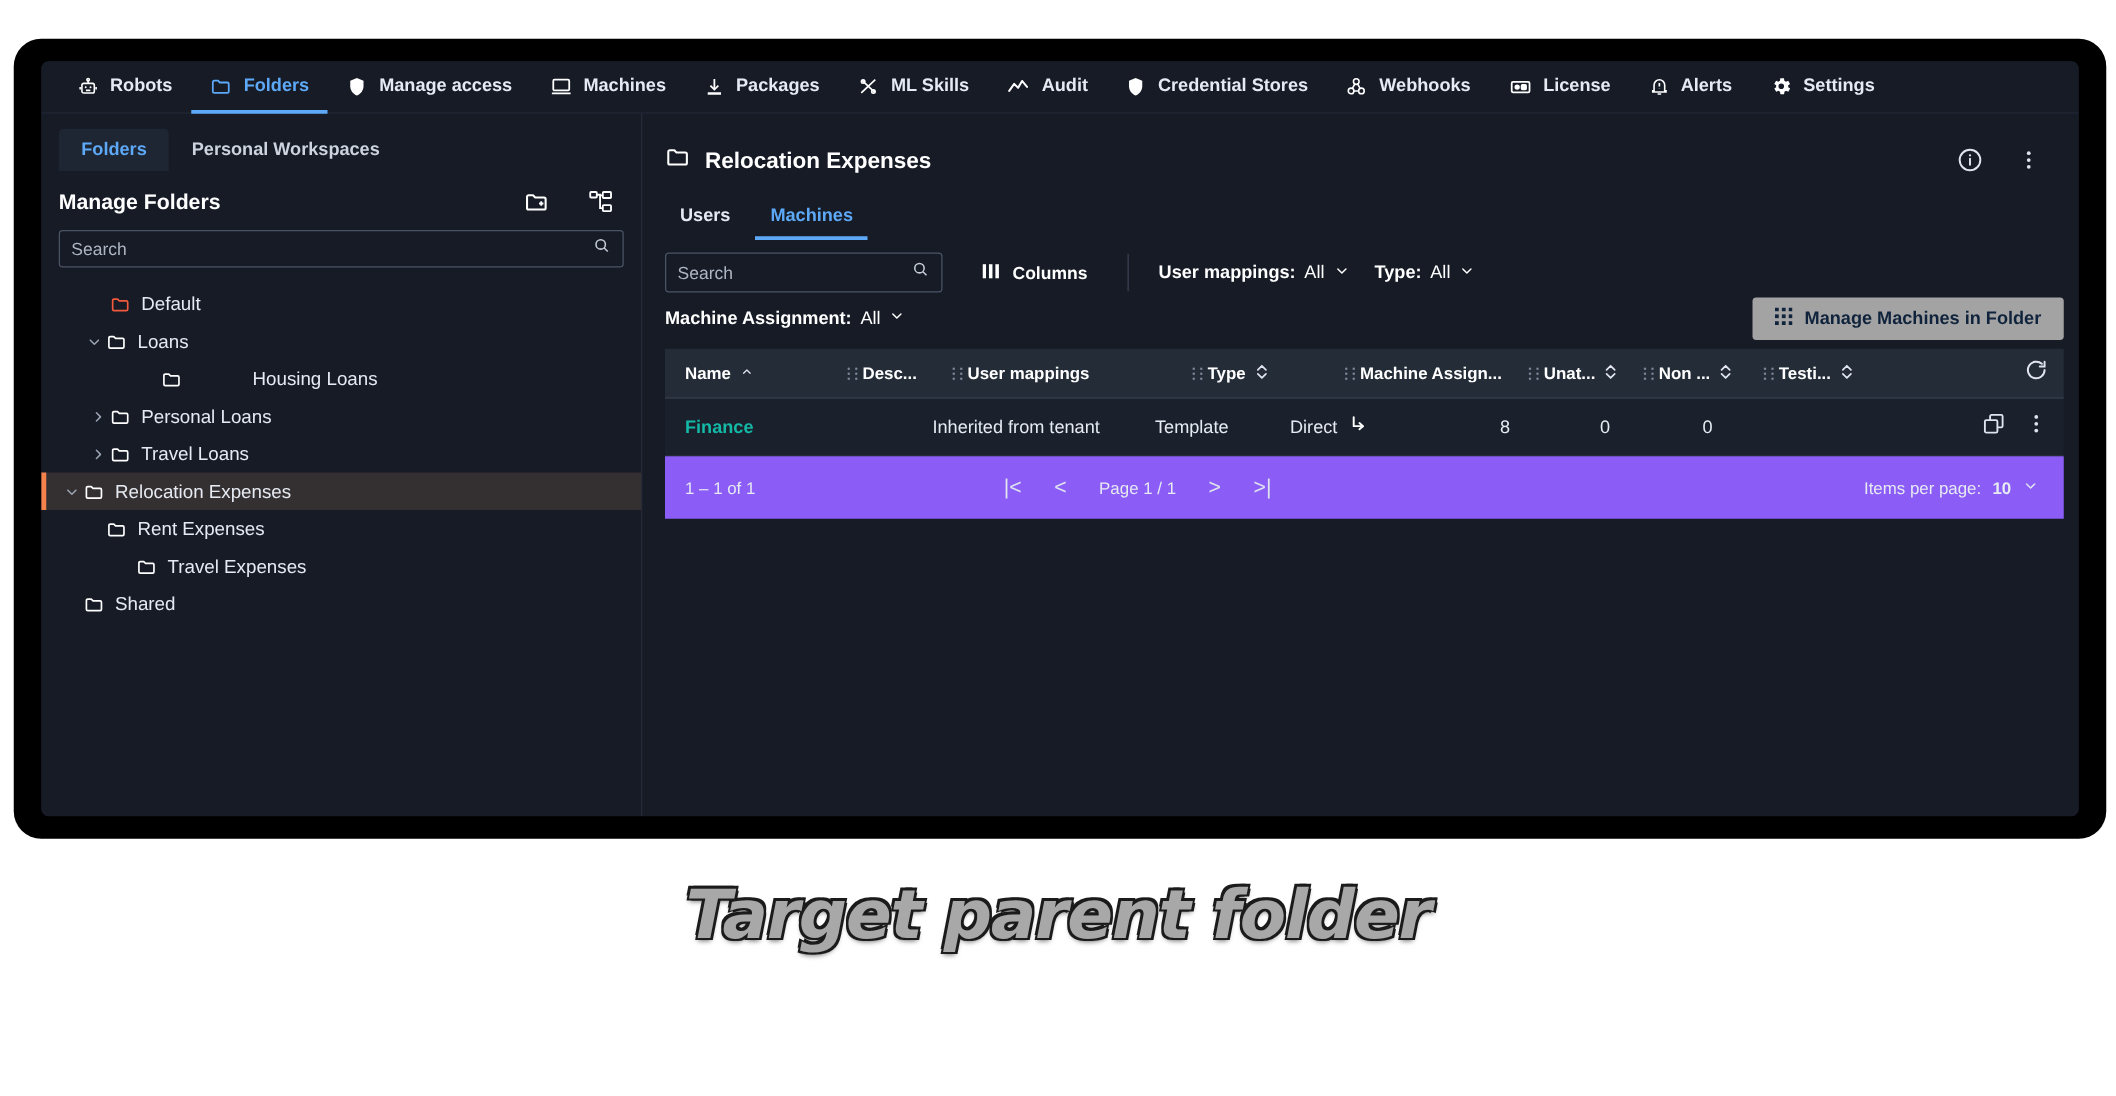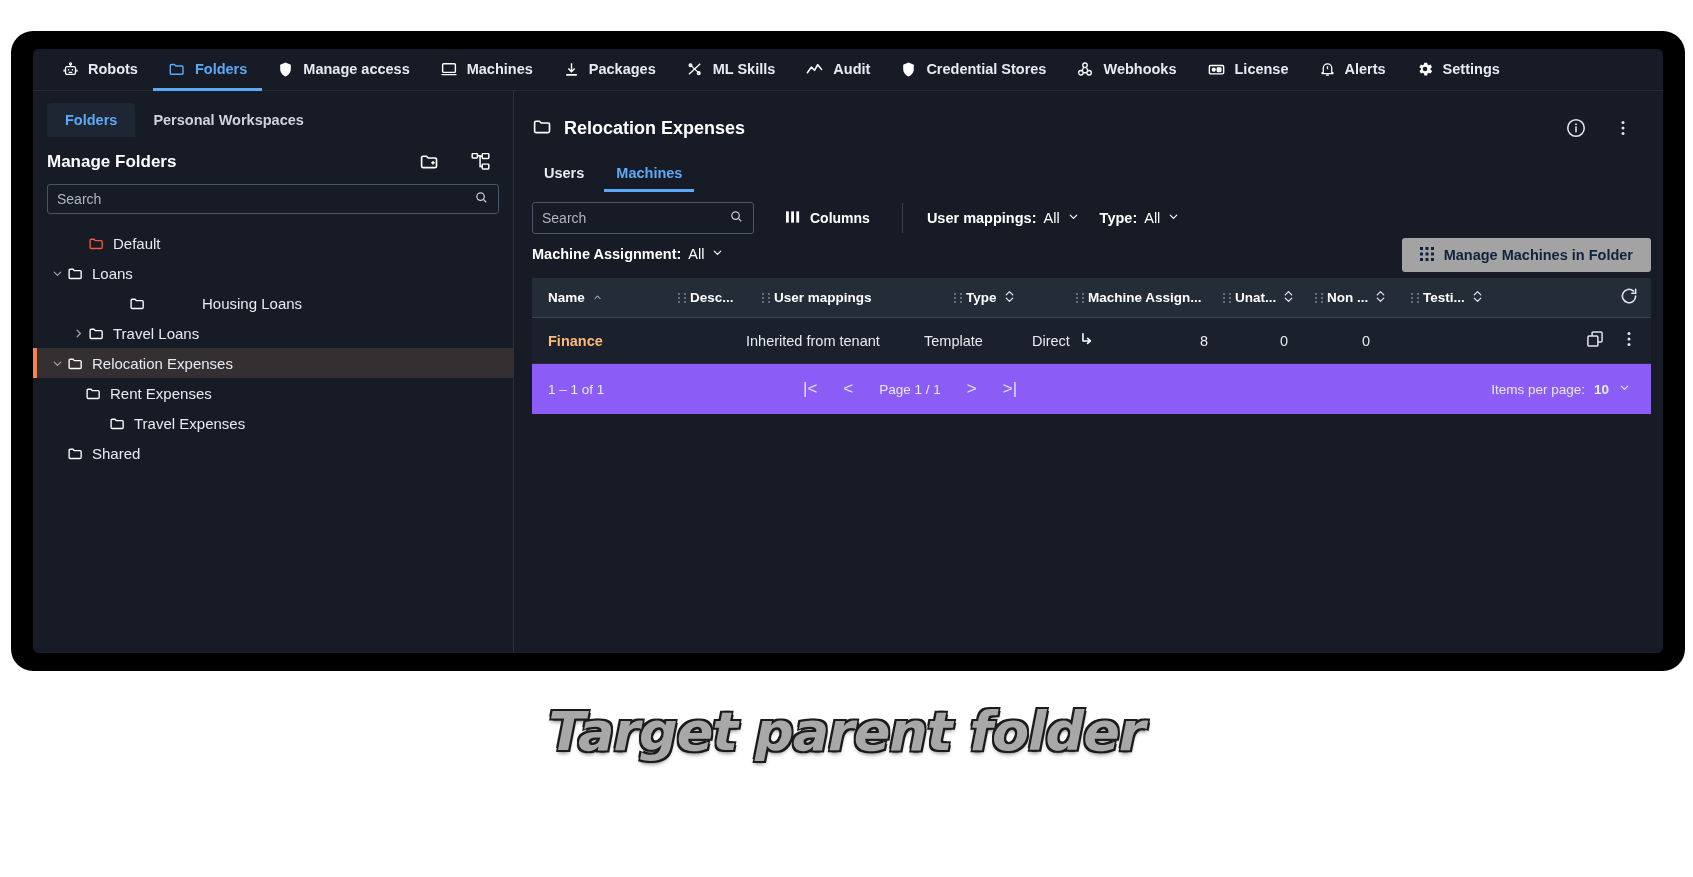--- a/index.html
+++ b/index.html
@@ -226,21 +226,21 @@
 
   #table-body { }
   .tr {
     display: flex; align-items: center;
     height: 46px;
     padding-left: 16px;
     border-bottom: 1px solid #252c39;
     background: #1b212c;
   }
   .td { font-size: 14.5px; color: #e6eaf2; white-space: nowrap; overflow: hidden; display: flex; align-items: center; gap: 8px; }
-  .td.bold { font-weight: bold; color: #fdba74; align-items: flex-end; }
+  .td.bold { font-weight: bold; color: #14b8a6; align-items: flex-end; }
   .td.center { justify-content: center; }
 
   
   .c-name   { width: 128px; }
   .c-desc   { width: 70px; }
   .c-map    { width: 178px; }
   .c-type   { width: 108px; }
   .c-assign { width: 133px; }
   .c-unat   { width: 78px; }
   .c-non    { width: 82px; }
@@ -466,21 +466,21 @@
                   <path d="M9.5 6 15.5 12l-6 6"></path>
                 </svg>
               </span>
               <span class="tree-folder">
                 <svg width="17" height="17" viewBox="0 0 24 24" fill="none" stroke="#f15a3c" stroke-width="1.9" stroke-linejoin="round">
                   <path d="M3 7.5A1.5 1.5 0 0 1 4.5 6h4l2 2h8A1.5 1.5 0 0 1 20 9.5v8A1.5 1.5 0 0 1 18.5 19h-14A1.5 1.5 0 0 1 3 17.5z"></path>
                 </svg>
               </span>
               <span class="tree-label">Default</span>
             </div>
-            <div class="tree-row" style="padding-left: 10px;">
+            <div class="tree-row" style="padding-left: 28px;">
               <span class="tree-caret">
                 <svg width="13" height="13" viewBox="0 0 24 24" fill="none" stroke="#9aa3b2" stroke-width="2.3" stroke-linecap="round" stroke-linejoin="round">
                   <path d="M6 9.5 12 15.5l6-6"></path>
                 </svg>
               </span>
               <span class="tree-folder">
                 <svg width="17" height="17" viewBox="0 0 24 24" fill="none" stroke="#ffffff" stroke-width="1.9" stroke-linejoin="round">
                   <path d="M3 7.5A1.5 1.5 0 0 1 4.5 6h4l2 2h8A1.5 1.5 0 0 1 20 9.5v8A1.5 1.5 0 0 1 18.5 19h-14A1.5 1.5 0 0 1 3 17.5z"></path>
                 </svg>
               </span>
@@ -491,20 +491,33 @@
                 <svg width="13" height="13" viewBox="0 0 24 24" fill="none" stroke="#9aa3b2" stroke-width="2.3" stroke-linecap="round" stroke-linejoin="round">
                   <path d="M9.5 6 15.5 12l-6 6"></path>
                 </svg>
               </span>
               <span class="tree-folder">
                 <svg width="17" height="17" viewBox="0 0 24 24" fill="none" stroke="#ffffff" stroke-width="1.9" stroke-linejoin="round">
                   <path d="M3 7.5A1.5 1.5 0 0 1 4.5 6h4l2 2h8A1.5 1.5 0 0 1 20 9.5v8A1.5 1.5 0 0 1 18.5 19h-14A1.5 1.5 0 0 1 3 17.5z"></path>
                 </svg>
               </span>
               <span class="tree-label">Housing Loans</span>
+            </div>
+            <div class="tree-row" style="padding-left: 31px;">
+              <span class="tree-caret">
+                <svg width="13" height="13" viewBox="0 0 24 24" fill="none" stroke="#9aa3b2" stroke-width="2.3" stroke-linecap="round" stroke-linejoin="round">
+                  <path d="M9.5 6 15.5 12l-6 6"></path>
+                </svg>
+              </span>
+              <span class="tree-folder">
+                <svg width="17" height="17" viewBox="0 0 24 24" fill="none" stroke="#ffffff" stroke-width="1.9" stroke-linejoin="round">
+                  <path d="M3 7.5A1.5 1.5 0 0 1 4.5 6h4l2 2h8A1.5 1.5 0 0 1 20 9.5v8A1.5 1.5 0 0 1 18.5 19h-14A1.5 1.5 0 0 1 3 17.5z"></path>
+                </svg>
+              </span>
+              <span class="tree-label">Personal Loans</span>
             </div>
             <div class="tree-row" style="padding-left: 31px;">
               <span class="tree-caret">
                 <svg width="13" height="13" viewBox="0 0 24 24" fill="none" stroke="#9aa3b2" stroke-width="2.3" stroke-linecap="round" stroke-linejoin="round">
                   <path d="M9.5 6 15.5 12l-6 6"></path>
                 </svg>
               </span>
               <span class="tree-folder">
                 <svg width="17" height="17" viewBox="0 0 24 24" fill="none" stroke="#ffffff" stroke-width="1.9" stroke-linejoin="round">
                   <path d="M3 7.5A1.5 1.5 0 0 1 4.5 6h4l2 2h8A1.5 1.5 0 0 1 20 9.5v8A1.5 1.5 0 0 1 18.5 19h-14A1.5 1.5 0 0 1 3 17.5z"></path>

